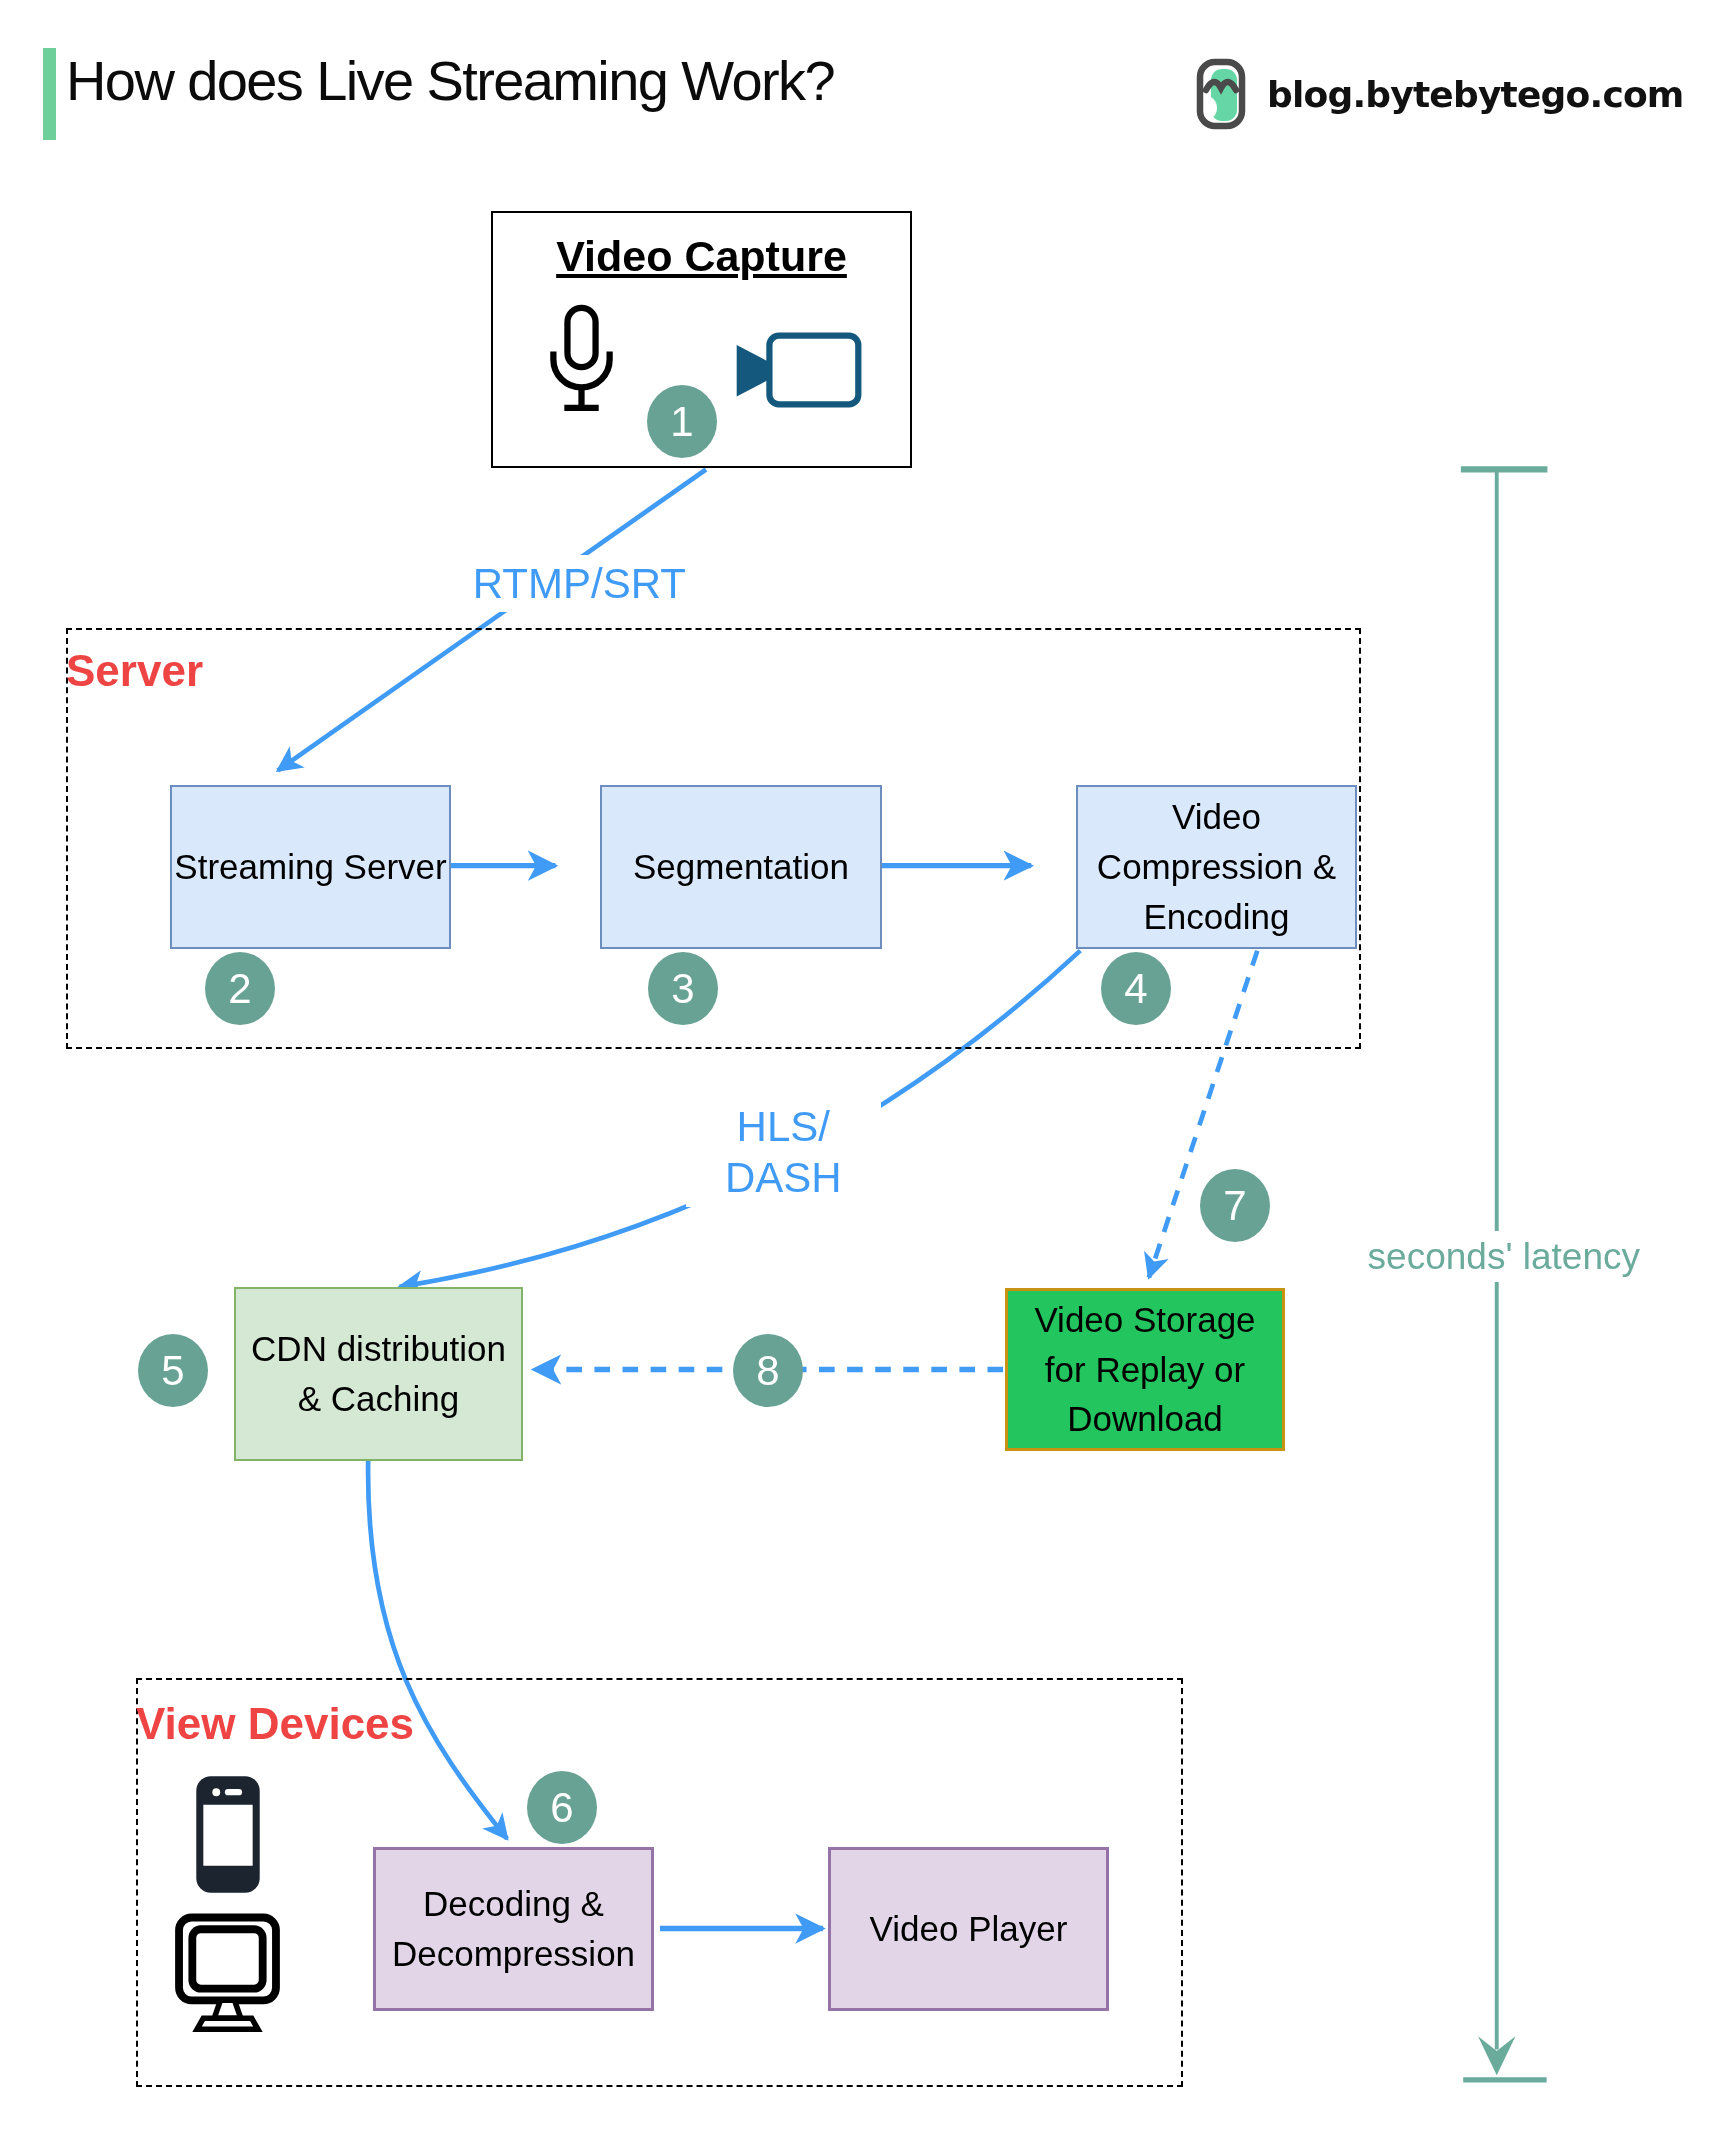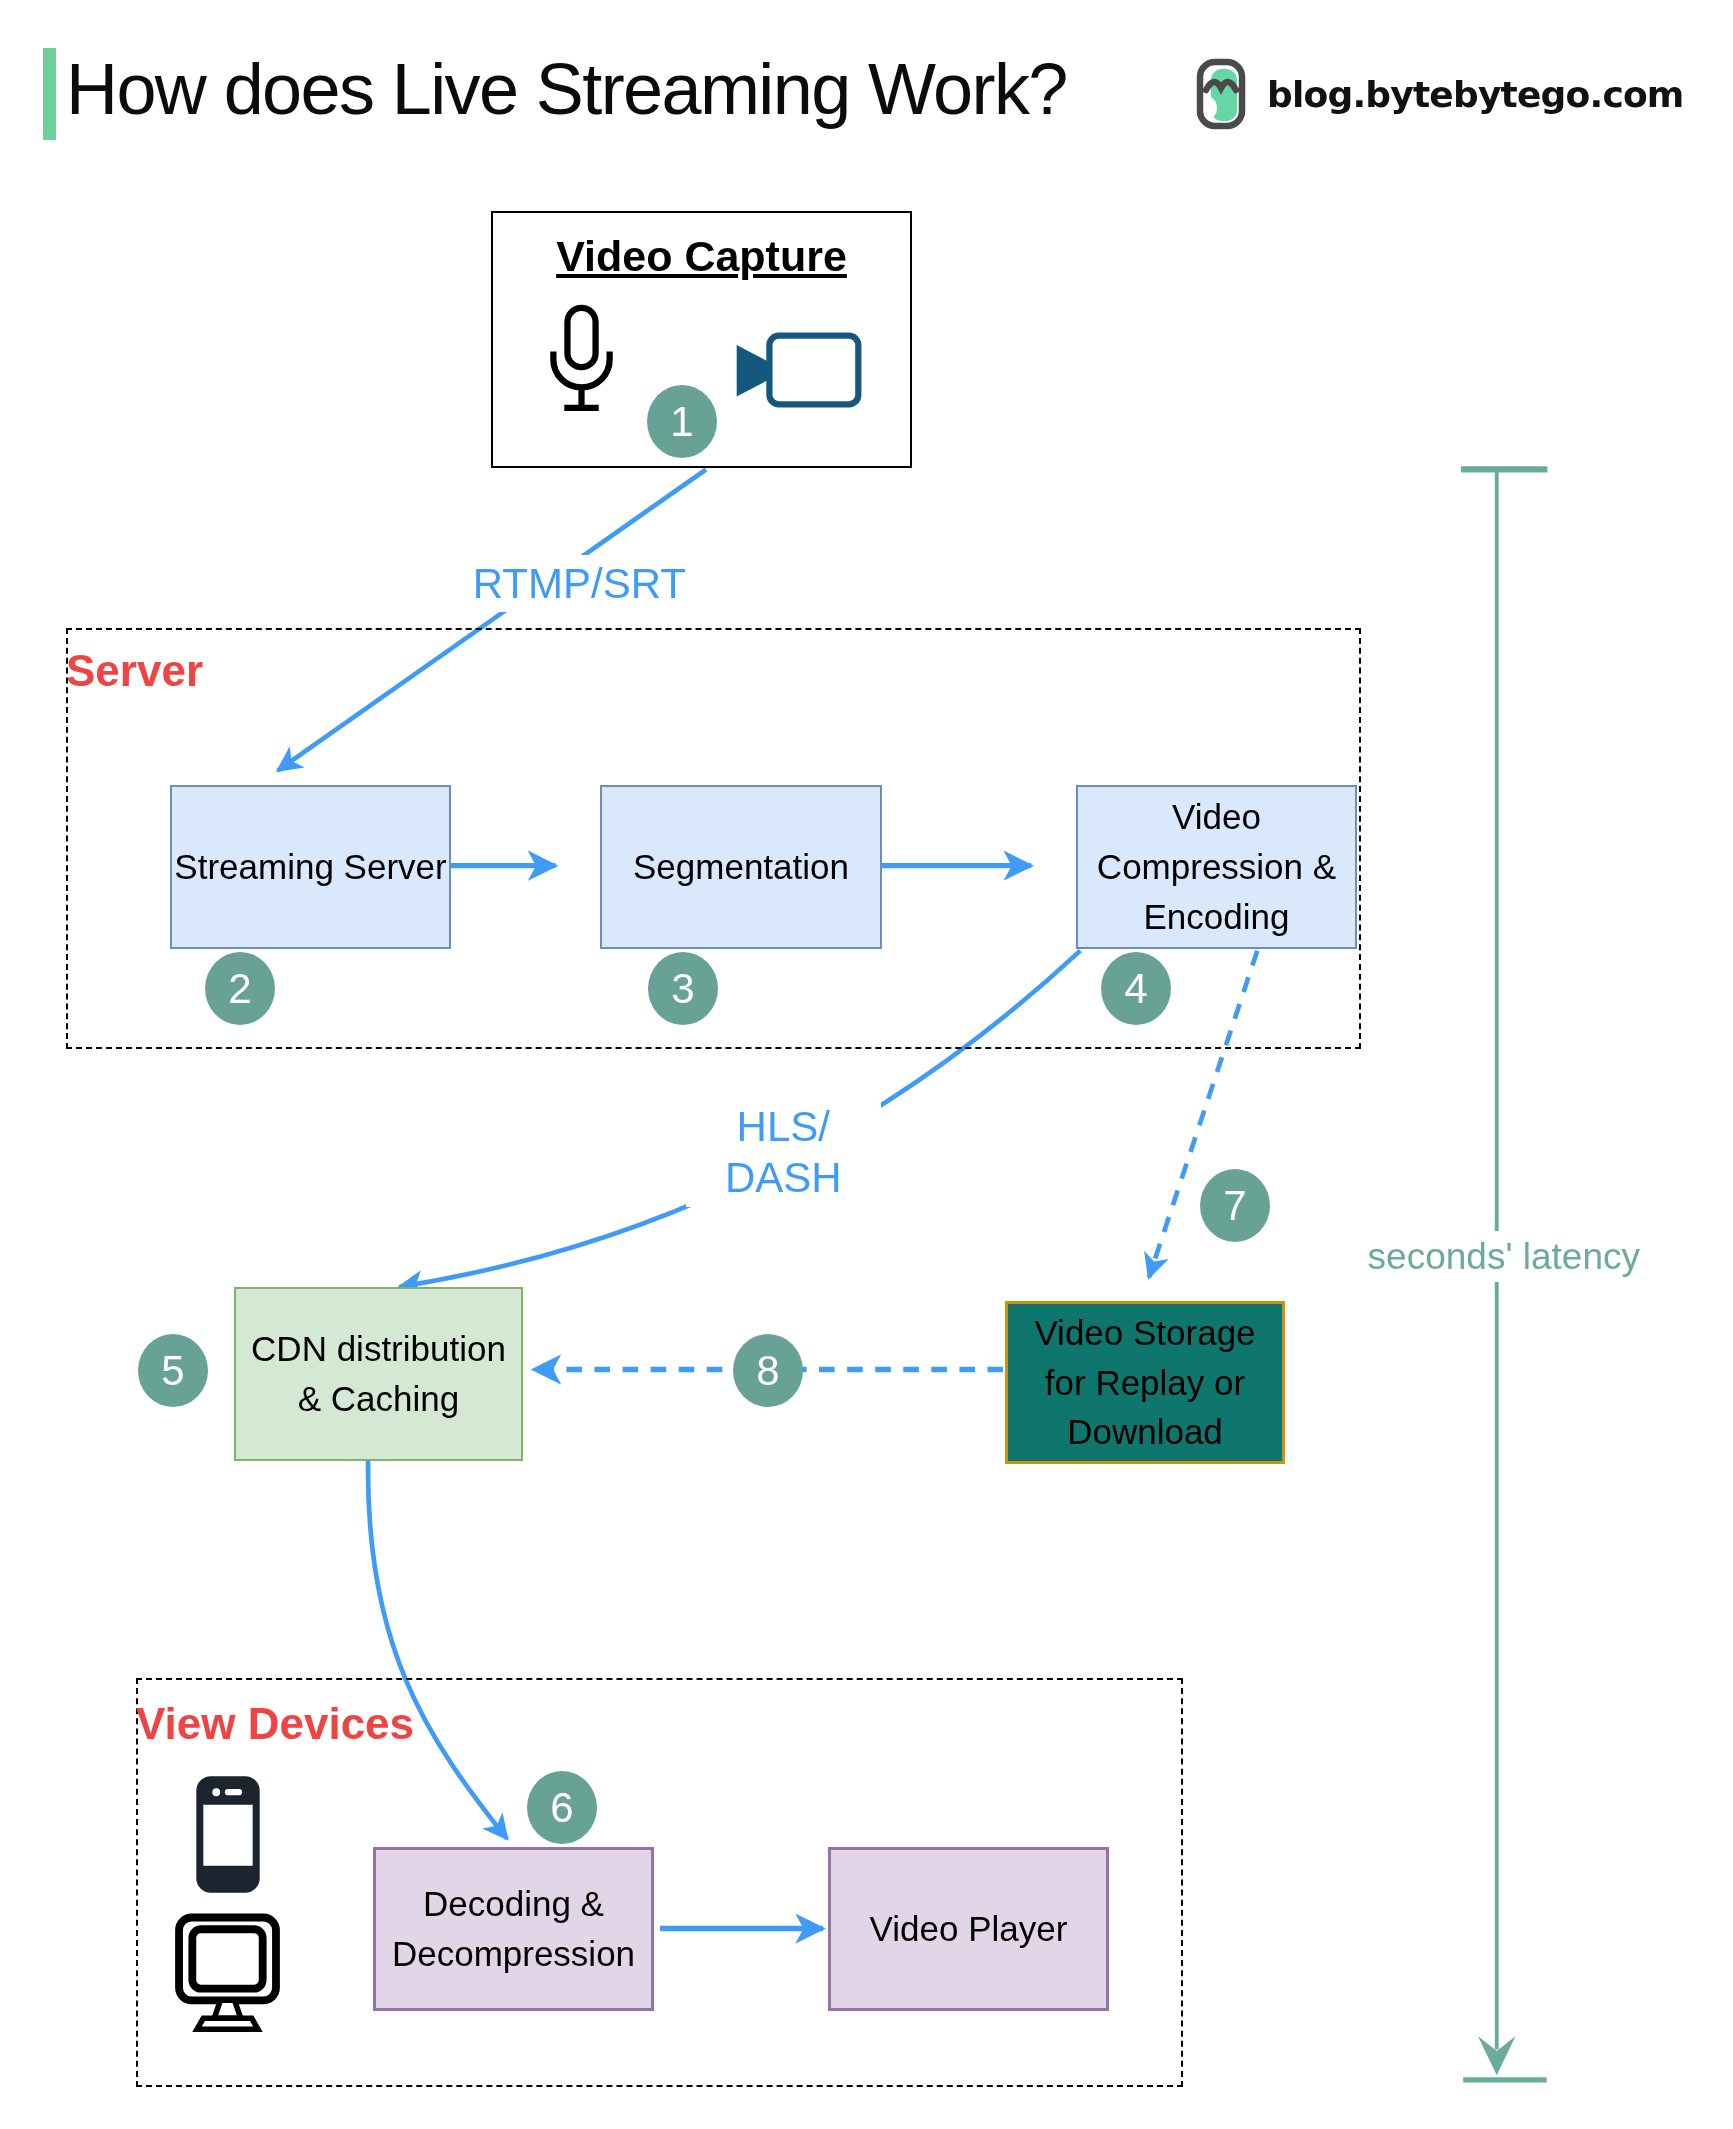--- a/index.html
+++ b/index.html
@@ -8,30 +8,30 @@
     width:1734px;height:2129px;
     background:#ffffff;
     font-family:"Liberation Sans","DejaVu Sans",sans-serif;
     overflow:hidden;
   }
   .abs{position:absolute;}
   svg.overlay{position:absolute;left:0;top:0;width:1734px;height:2129px;z-index:1;}
 
   
   .accent-bar{left:43px;top:48px;width:12.5px;height:92px;background:#6fcf9b;z-index:2;}
-  .page-title{left:66px;top:48px;width:1139px;font-size:72px;font-weight:400;color:#0b0b0b;letter-spacing:-1.6px;white-space:nowrap;z-index:2;}
+  .page-title{left:66px;top:48px;width:1139px;font-size:56px;font-weight:400;color:#0b0b0b;letter-spacing:-1.6px;white-space:nowrap;z-index:2;}
   .site-wrap{left:1196px;top:55px;height:78px;display:flex;align-items:center;gap:21px;z-index:2;}
   .site-text{font-family:"DejaVu Sans",sans-serif;font-size:36px;font-weight:700;color:#111;letter-spacing:-0.8px;}
 
   
   .node{box-sizing:border-box;display:flex;align-items:center;justify-content:center;text-align:center;
         font-size:35px;line-height:1.42;color:#000;z-index:2;}
   .blue-node{background:#dae8fc;border:2.3px solid #6c8ebf;margin-left:37px;}
   .green-node{background:#d5e8d4;border:2.3px solid #82b366;}
-  .orange-node{background:#0f766e;border:3.1px solid #c89312;margin-top:13px;}
+  .orange-node{background:#22c55e;border:3.1px solid #c89312;}
   .purple-node{background:#e2d5e8;border:3.1px solid #9673a6;}
 
   .capture-box{left:491px;top:211px;width:421px;height:257px;background:#fff;border:2.3px solid #000;box-sizing:border-box;z-index:2;}
   .capture-label{width:100%;text-align:center;margin-top:18.7px;font-size:43px;font-weight:700;text-decoration:underline;}
 
   .group-box{box-sizing:border-box;border:2.3px dashed #000;z-index:1;}
   .server-box{left:66px;top:628px;width:1295px;height:421px;}
   .devices-box{left:136px;top:1678px;width:1047px;height:409px;}
   .group-label{position:absolute;width:100%;font-size:44px;font-weight:700;color:#ef4444;z-index:2;}
 

